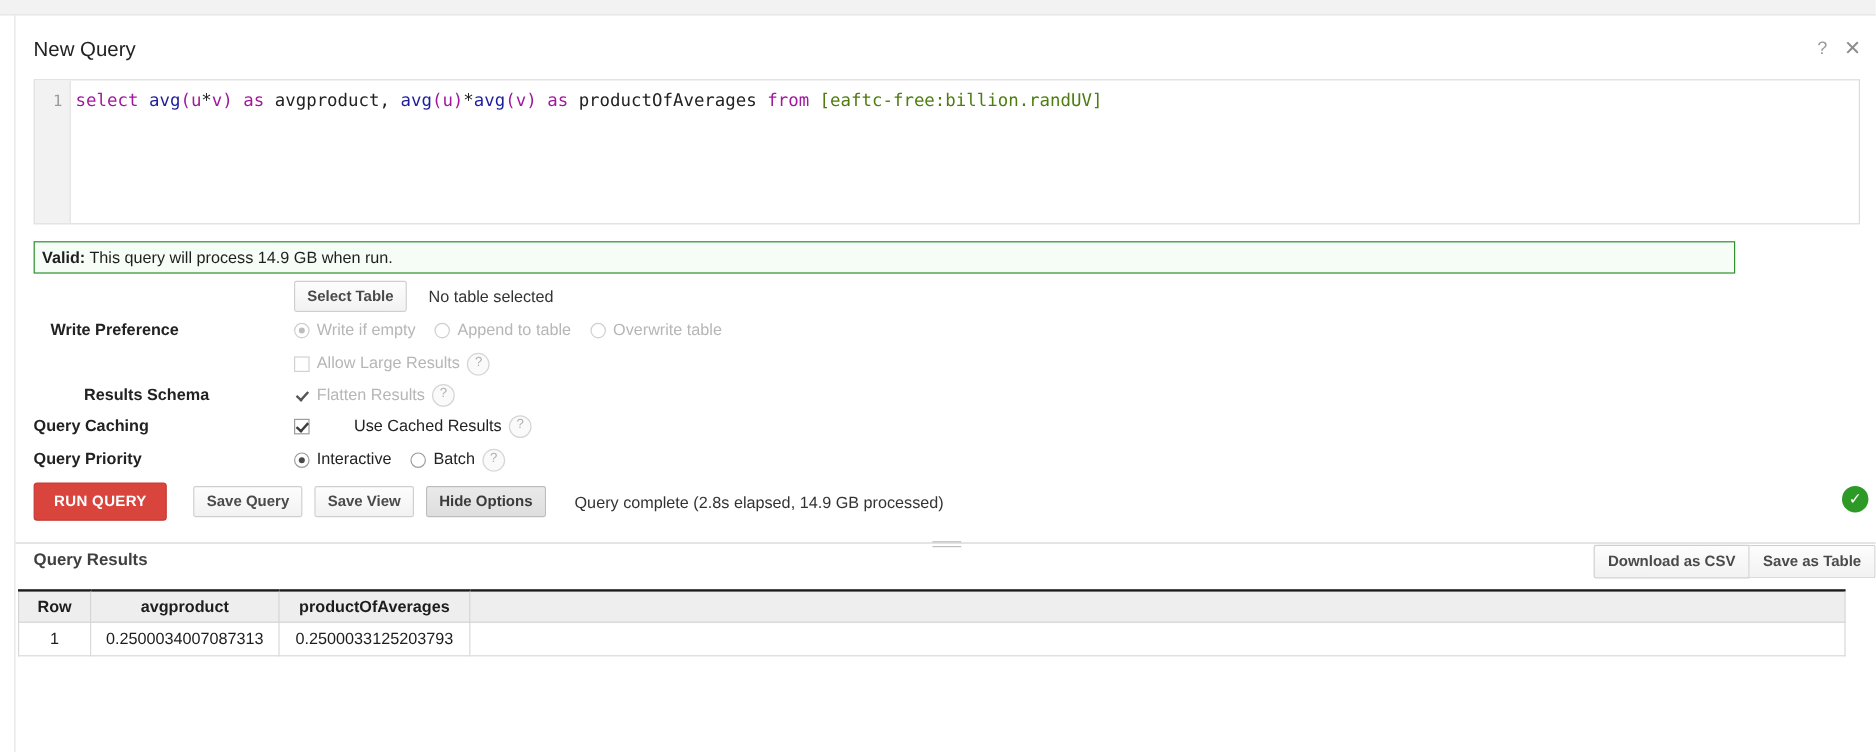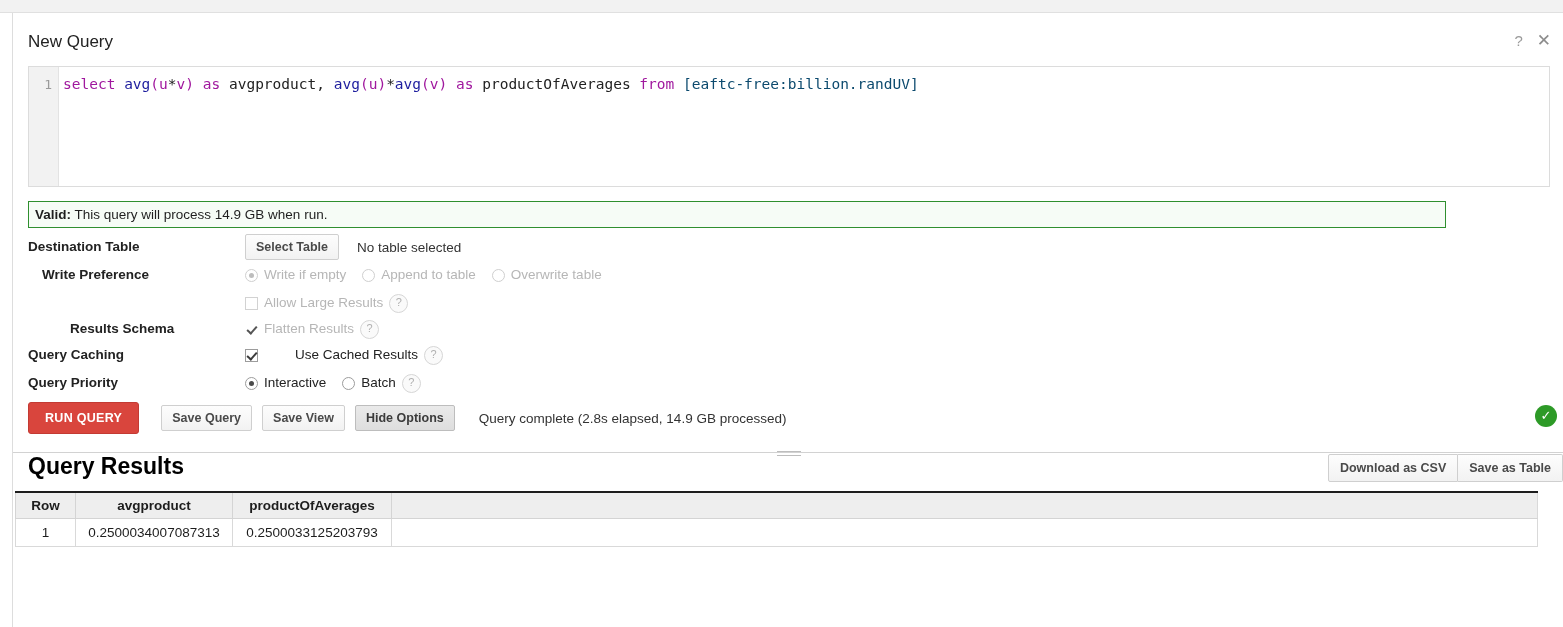--- a/index.html
+++ b/index.html
@@ -110,21 +110,21 @@
     line-height: 19px;
     white-space: pre;
     overflow: hidden;
   }
   .tok-kw   { color: #a0189e; }
   .tok-fn   { color: #1d1d9e; }
   .tok-var  { color: #a0189e; }
   .tok-punc { color: #a0189e; }
   .tok-op   { color: #222222; }
   .tok-id   { color: #222222; }
-  .tok-tbl  { color: #0c4a6e; }
+  .tok-tbl  { color: #4d7c0f; }
 
   
   .valid-bar {
     position: absolute;
     left: 15px;
     top: 188px;
     width: 1418px;
     height: 27px;
     border: 1px solid #2f8f2f;
     background: #f6fcf6;
@@ -337,23 +337,23 @@
     height: 1px;
     background: #bdbdbd;
     margin-top: 3px;
   }
 
   
   .results-title {
     position: absolute;
     left: 15px;
     top: 441px;
-    font-size: 23px;
+    font-size: 14px;
     font-weight: bold;
-    color: #000000;
+    color: #404040;
     line-height: 24px;
     white-space: nowrap;
     text-align: right;
   }
   .results-actions {
     position: absolute;
     right: 0px;
     top: 441px;
     display: flex;
   }
@@ -420,21 +420,20 @@
     <div class="gutter">1</div>
     <div class="code-area" id="code-area"><span class="tok-kw">select</span><span class="tok-op"> </span><span class="tok-fn">avg</span><span class="tok-punc">(</span><span class="tok-var">u</span><span class="tok-op">*</span><span class="tok-var">v</span><span class="tok-punc">)</span><span class="tok-op"> </span><span class="tok-kw">as</span><span class="tok-op"> </span><span class="tok-id">avgproduct</span><span class="tok-op">, </span><span class="tok-fn">avg</span><span class="tok-punc">(</span><span class="tok-var">u</span><span class="tok-punc">)</span><span class="tok-op">*</span><span class="tok-fn">avg</span><span class="tok-punc">(</span><span class="tok-var">v</span><span class="tok-punc">)</span><span class="tok-op"> </span><span class="tok-kw">as</span><span class="tok-op"> </span><span class="tok-id">productOfAverages</span><span class="tok-op"> </span><span class="tok-kw">from</span><span class="tok-op"> </span><span class="tok-tbl">[eaftc-free:billion.randUV]</span></div>
   </div>
 
   <div class="valid-bar">
     <b>Valid:</b>
     <span>This query will process 14.9 GB when run.</span>
   </div>
 
   <div class="opt-row" style="top:220px;">
-    <div class="opt-label">Destination Table</div>
     <div class="opt-controls">
       <span class="btn">Select Table</span>
       <span class="muted-text" style="margin-left:18px;">No table selected</span>
     </div>
   </div>
 
   <div class="opt-row" style="top:248px;">
     <div class="opt-label indent1">Write Preference</div>
     <div class="opt-controls">
       <label class="ctrl disabled">

